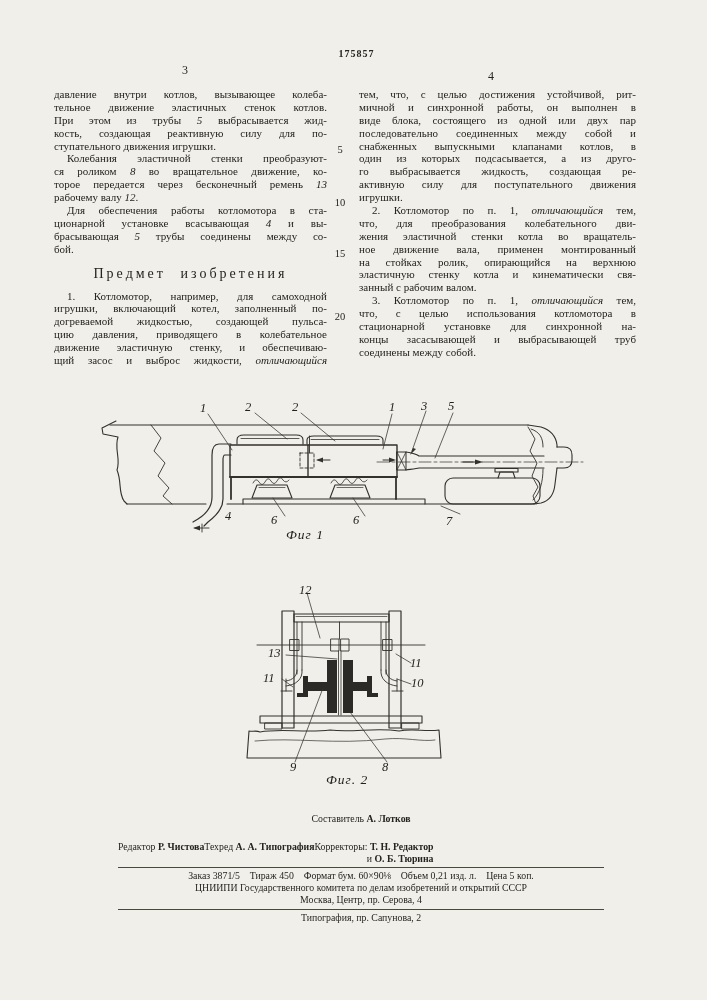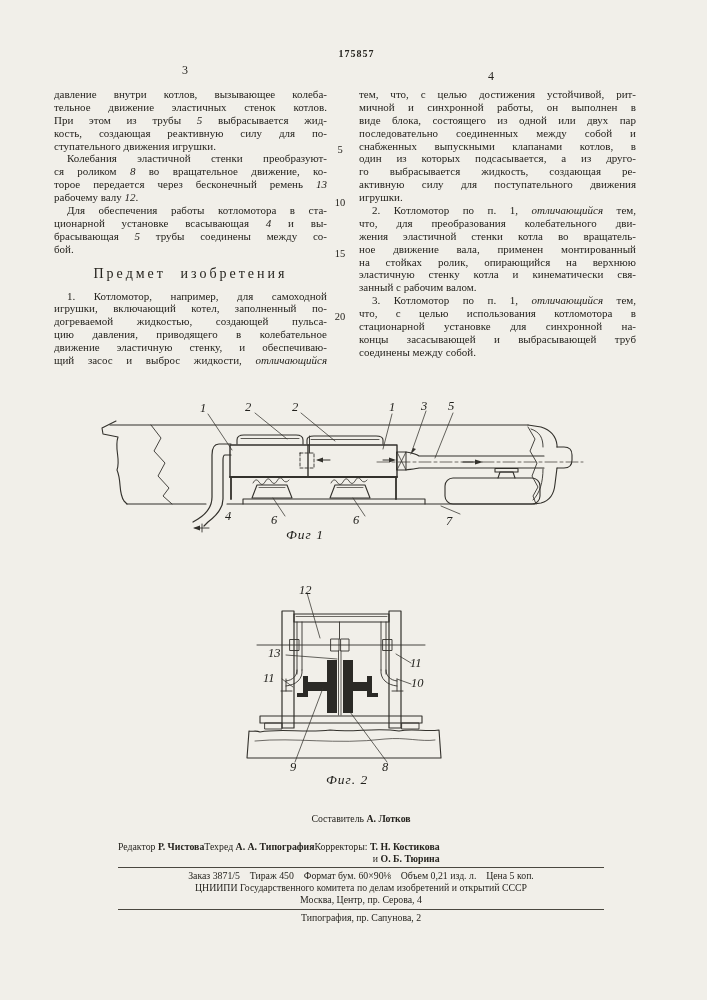--- a/index.html
+++ b/index.html
@@ -259,21 +259,21 @@
       <span class="pos-label gutter-num" style="left: 330px; top: 248px;">15</span>
       <span class="pos-label gutter-num" style="left: 330px; top: 311px;">20</span>
     </div>
 
   <div class="footer">
     <div class="f-center">Составитель <b>А. Лотков</b></div>
     <div class="f-row">
       <span>Редактор <b>Р. Чистова</b></span>
       <span>Техред <b>А. А. Типография</b></span>
       <span class="f-corr">
-        <span>Корректоры: <b>Т. Н. Костикова</b></span><br>
+        <span>Корректоры: <b>Т. Н. Редактор</b></span><br>
         <span>и <b>О. Б. Тюрина</b></span>
       </span>
     </div>
     <div class="f-rule"></div>
     <div class="f-center f-order">Заказ 3871/5 Тираж 450 Формат бум. 60×90⅛ Объем 0,21 изд. л. Цена 5 коп.</div>
     <div class="f-center">ЦНИИПИ Государственного комитета по делам изобретений и открытий СССР</div>
     <div class="f-center">Москва, Центр, пр. Серова, 4</div>
     <div class="f-rule"></div>
     <div class="f-center">Типография, пр. Сапунова, 2</div>
   </div>

